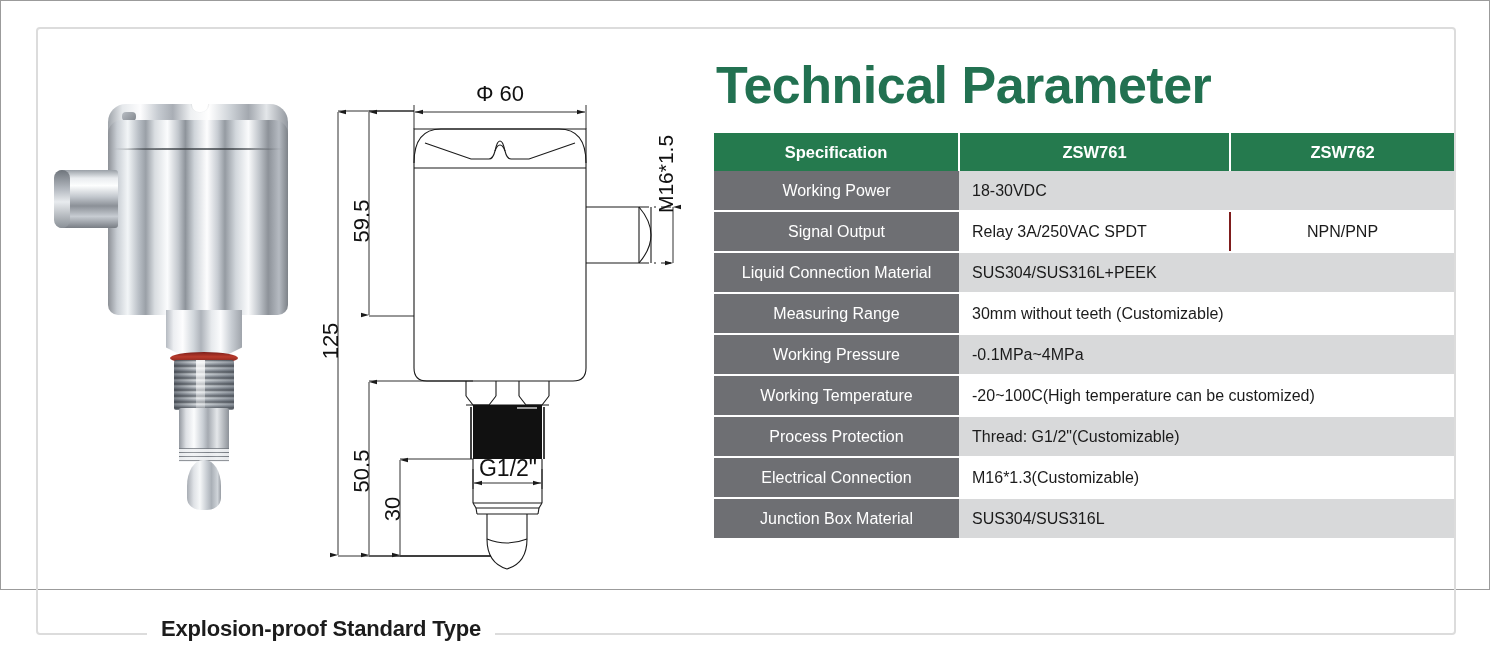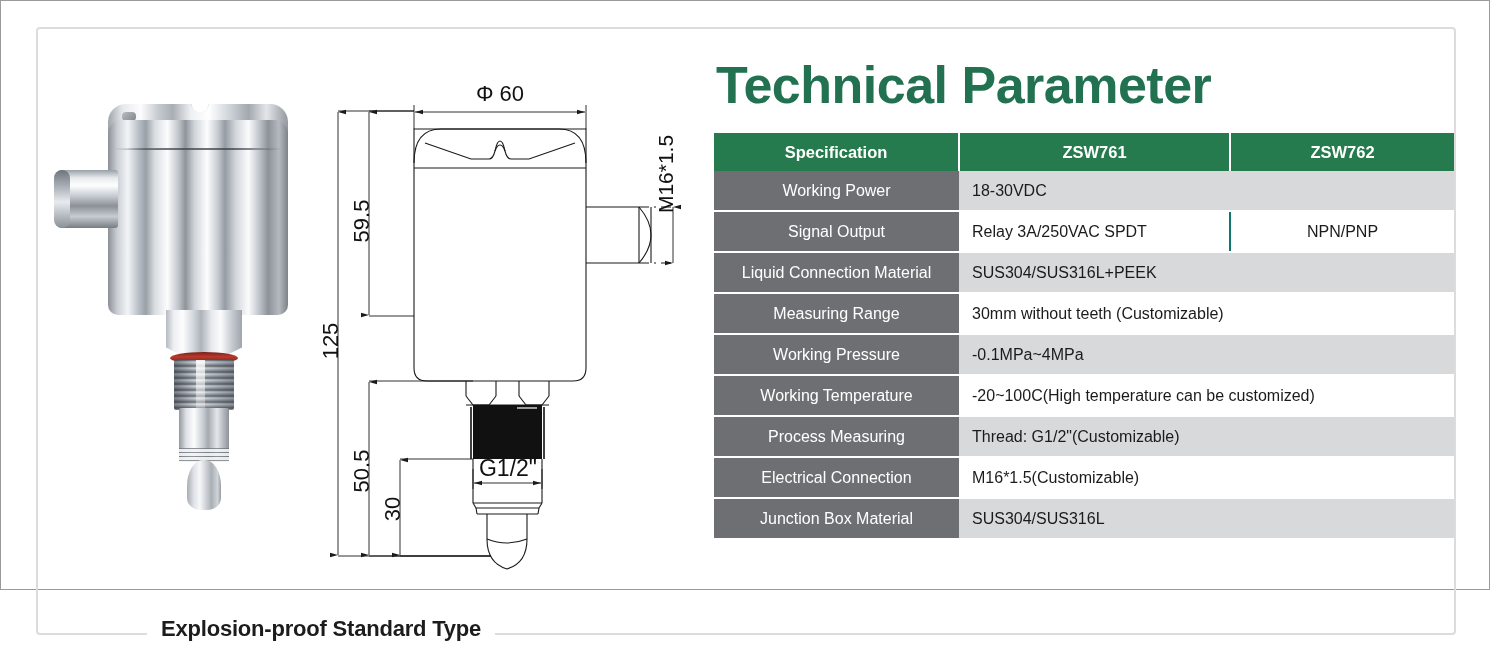--- a/index.html
+++ b/index.html
@@ -265,21 +265,21 @@
   table.spec td.v {
     font-size: 16px;
     color: #1b1b1b;
     padding: 0 0 0 13px;
     height: 39px;
     border-bottom: 2px solid #ffffff;
     vertical-align: middle;
   }
   table.spec tr.alt td.v { background: #d8d9da; }
   table.spec tr.plain td.v { background: #ffffff; }
-  table.spec td.v.split-left { border-right: 2px solid #0f766e; }
+  table.spec td.v.split-left { border-right: 2px solid #7f1d1d; }
   table.spec td.v.c2 { text-align: center; padding-left: 0; }
 </style>
 </head>
 <body>
 
 <div id="page">
 
   <div id="frame"></div>
 
   <div id="photo">
@@ -445,26 +445,26 @@
         </tr>
         <tr class="alt">
           <td class="k">Working Pressure</td>
           <td class="v" colspan="2">-0.1MPa~4MPa</td>
         </tr>
         <tr class="plain">
           <td class="k">Working Temperature</td>
           <td class="v" colspan="2">-20~100C(High temperature can be customized)</td>
         </tr>
         <tr class="alt">
-          <td class="k">Process Measuring</td>
+          <td class="k">Process Protection</td>
           <td class="v" colspan="2">Thread: G1/2"(Customizable)</td>
         </tr>
         <tr class="plain">
           <td class="k">Electrical Connection</td>
-          <td class="v" colspan="2">M16*1.5(Customizable)</td>
+          <td class="v" colspan="2">M16*1.3(Customizable)</td>
         </tr>
         <tr class="alt">
           <td class="k">Junction Box Material</td>
           <td class="v" colspan="2">SUS304/SUS316L</td>
         </tr>
       </tbody>
     </table>
   </div>
 
   <div id="caption-wrap">

